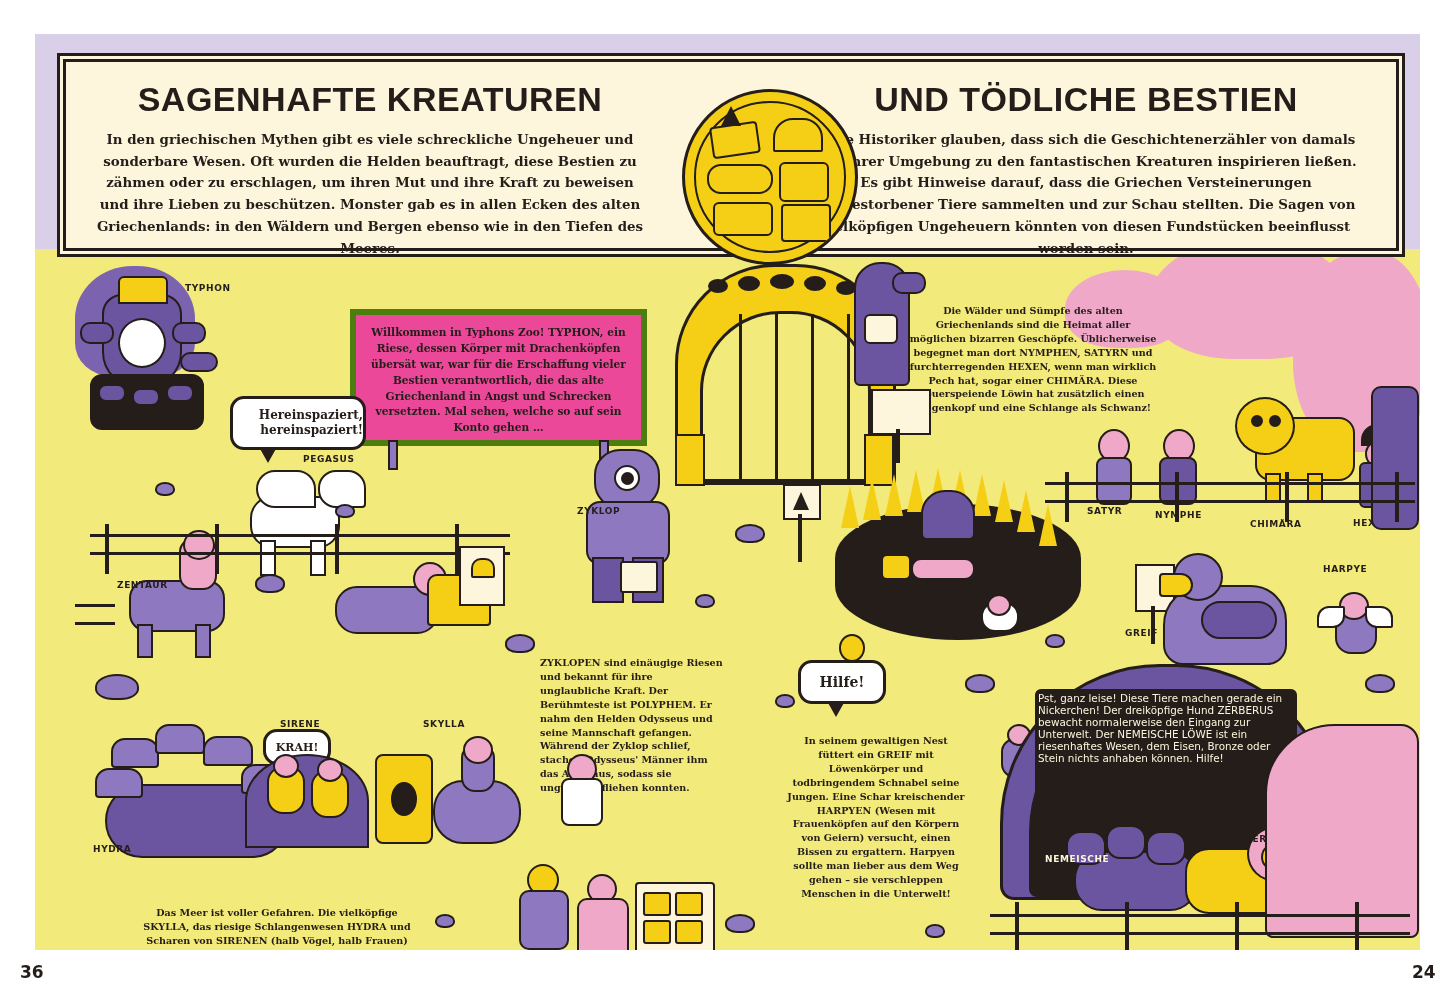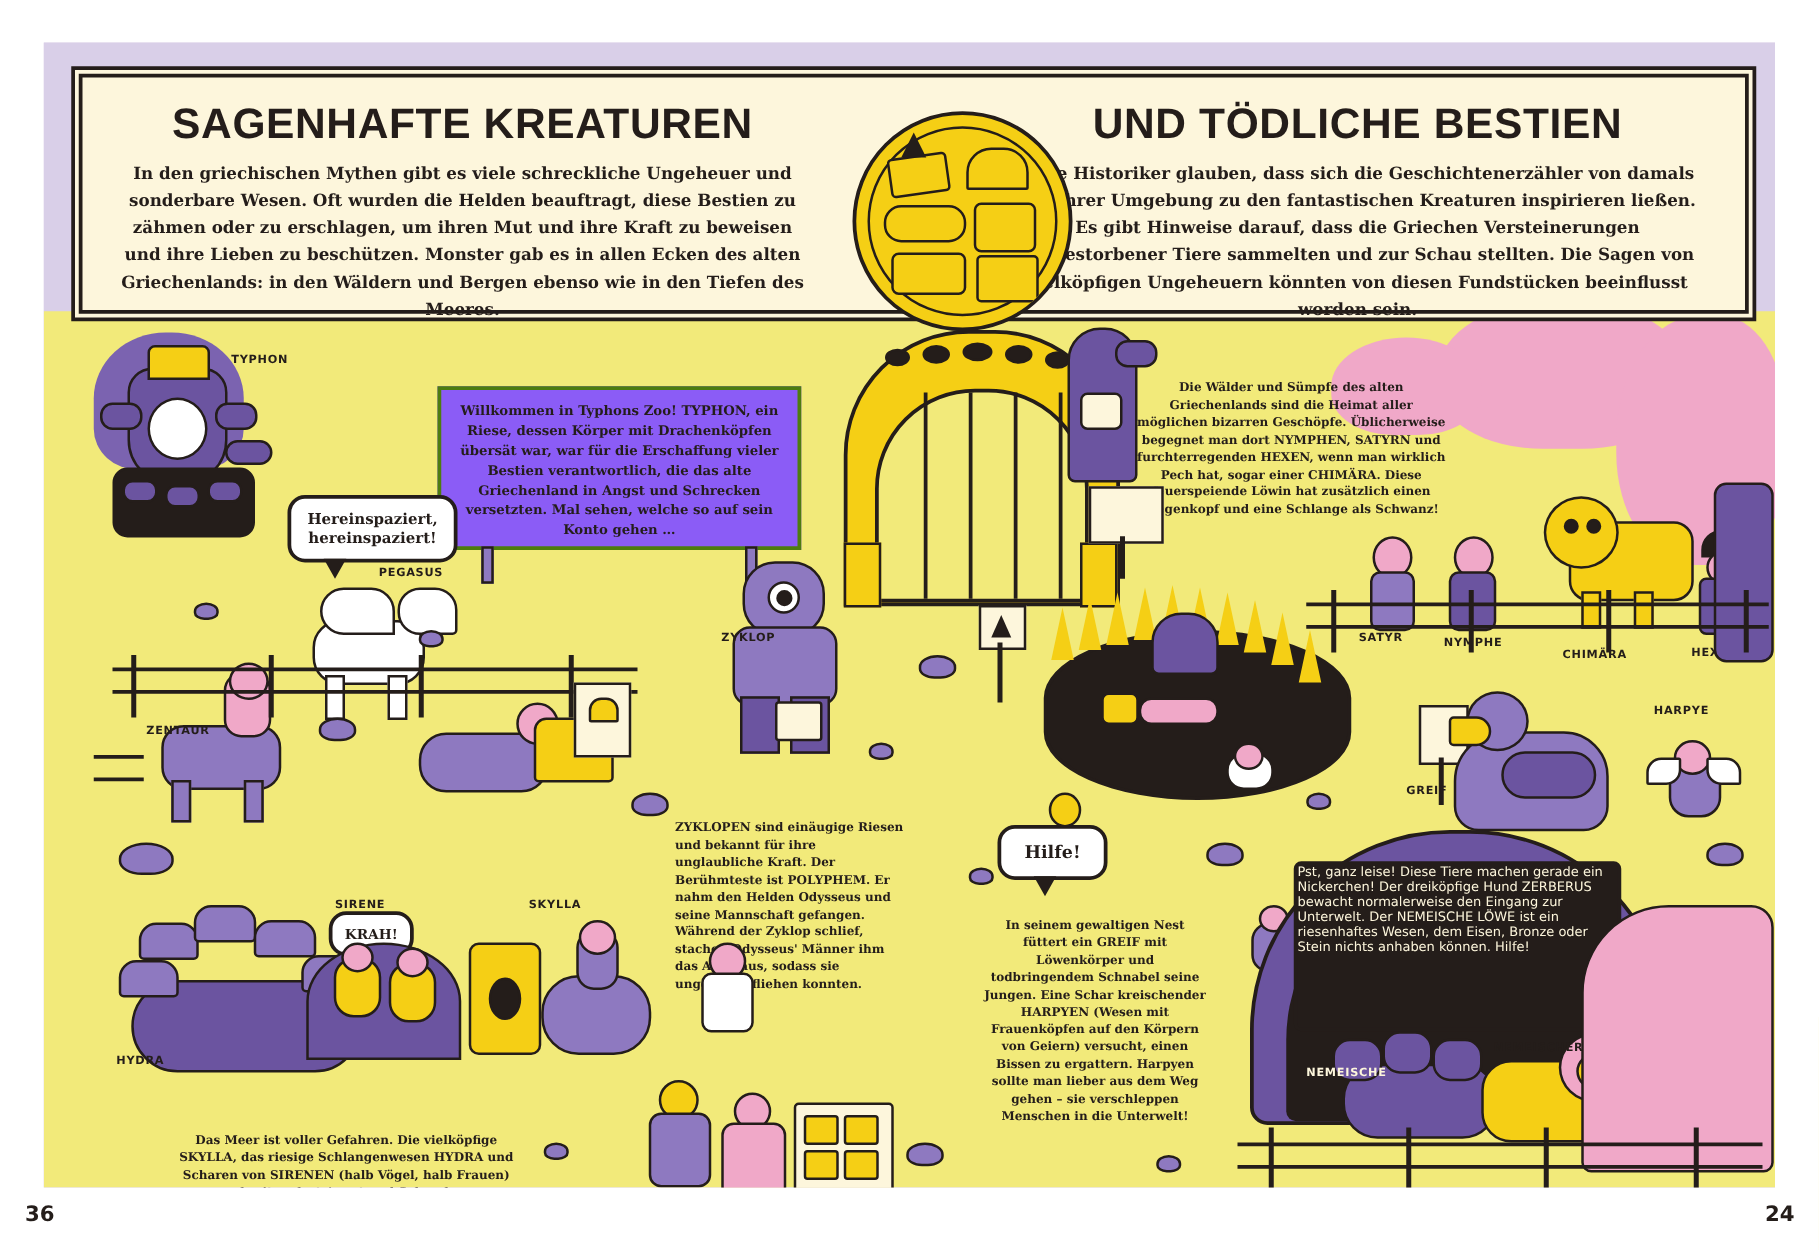--- a/index.html
+++ b/index.html
@@ -86,21 +86,21 @@
   .ms2{left:88px;top:26px;width:46px;height:30px;background:#f5cf15;border-radius:20px 20px 2px 2px;}
   .ms3{left:22px;top:72px;width:62px;height:26px;background:#f5cf15;border-radius:14px;}
   .ms4{left:94px;top:70px;width:46px;height:36px;background:#f5cf15;border-radius:6px;}
   .ms5{left:28px;top:110px;width:56px;height:30px;background:#f5cf15;border-radius:6px;}
   .ms6{left:96px;top:112px;width:46px;height:34px;background:#f5cf15;border-radius:4px;}
   .med-tri{position:absolute;width:0;height:0;border-left:10px solid transparent;
            border-right:10px solid transparent;border-bottom:20px solid #241d1a;}
   .mt1{left:36px;top:14px;}
   
   .board{
-    position:absolute;background:#8b5cf6;border:3px solid #4d7c0f;
+    position:absolute;background:#ec4899;border:6px solid #4d7c0f;
   }
   .board .bt{
     font-family:"DejaVu Serif", serif;
     font-size:10.6px;line-height:1.5;color:#241d1a;text-align:center;
     padding:10px 12px;font-weight:600;
   }
   .board .legs{position:absolute;left:0;right:0;bottom:-26px;height:26px;}
   .leg{position:absolute;width:6px;height:26px;background:#8e79c0;border:2px solid #241d1a;}
   
   .board-typhon{left:315px;top:275px;width:285px;height:125px;}
@@ -120,21 +120,21 @@
   .bubble{
     position:absolute;background:#ffffff;border:3px solid #241d1a;border-radius:14px;
     font-family:"DejaVu Serif", serif;font-weight:700;color:#241d1a;
     display:flex;align-items:center;justify-content:center;text-align:center;
   }
   .bubble:after{
     content:"";position:absolute;width:0;height:0;
     border-left:9px solid transparent;border-right:9px solid transparent;
     border-top:16px solid #241d1a;bottom:-16px;left:26px;
   }
-  .bubble-hereinspaziert{left:195px;top:362px;width:130px;height:48px;font-size:12px;line-height:1.25;}
+  .bubble-hereinspaziert{left:195px;top:362px;width:130px;height:48px;font-size:12px;line-height:1.25;text-align:right;}
   .bubble-hilfe{left:763px;top:626px;width:82px;height:38px;font-size:14px;}
   .bubble-krah{left:228px;top:695px;width:62px;height:30px;font-size:11px;}
   
   .lbl{
     position:absolute;
     font-family:"DejaVu Sans", sans-serif;
     font-size:9px;font-weight:700;letter-spacing:0.6px;color:#241d1a;
     white-space:nowrap;
   }
   
@@ -362,21 +362,21 @@
       <span>KRAH!</span>
     </div>
 
     <div class="fig" style="left:210px;top:690px;width:120px;height:120px;">
       <div class="blob dpurple" style="left:0;top:30px;width:120px;height:90px;border-radius:50% 50% 0 0"></div>
       <div class="blob yellow" style="left:22px;top:42px;width:34px;height:44px;border-radius:16px"></div>
       <div class="blob yellow" style="left:66px;top:46px;width:34px;height:44px;border-radius:16px"></div>
       <div class="blob pink" style="left:28px;top:30px;width:22px;height:20px;border-radius:50%"></div>
       <div class="blob pink" style="left:72px;top:34px;width:22px;height:20px;border-radius:50%"></div>
     </div>
-    <div class="lbl" style="left:233px;top:685px;">SIRENE</div>
+    <div class="lbl" style="left:245px;top:685px;">SIRENE</div>
 
     <div class="fig" style="left:330px;top:700px;width:160px;height:130px;">
       <div class="blob yellow" style="left:10px;top:20px;width:54px;height:86px;border-radius:8px"></div>
       <div class="blob dark" style="left:26px;top:48px;width:22px;height:30px;border-radius:50%"></div>
       <div class="blob purple" style="left:68px;top:46px;width:84px;height:60px;border-radius:30px"></div>
       <div class="blob purple" style="left:96px;top:10px;width:30px;height:44px;border-radius:14px"></div>
       <div class="blob pink" style="left:98px;top:2px;width:26px;height:24px;border-radius:50%"></div>
     </div>
     <div class="lbl" style="left:388px;top:685px;">SKYLLA</div>
 

